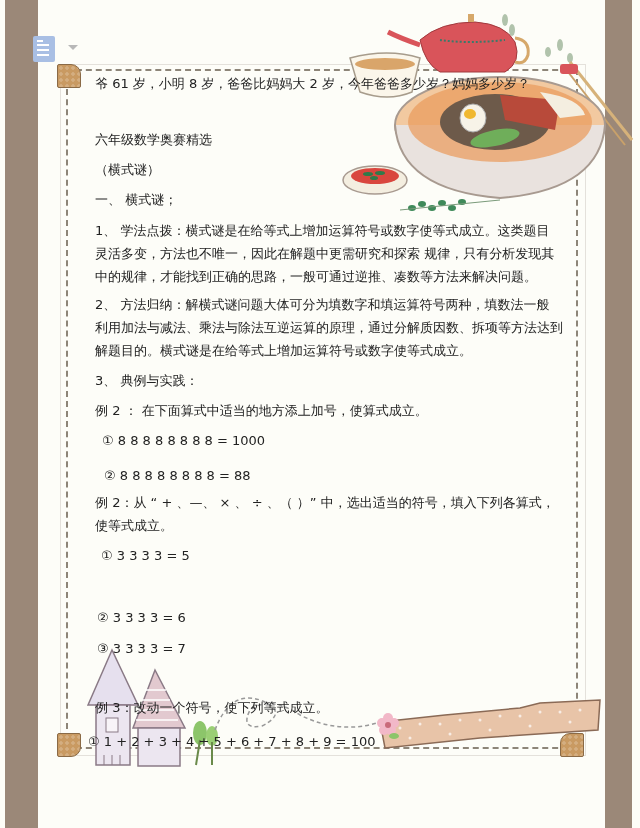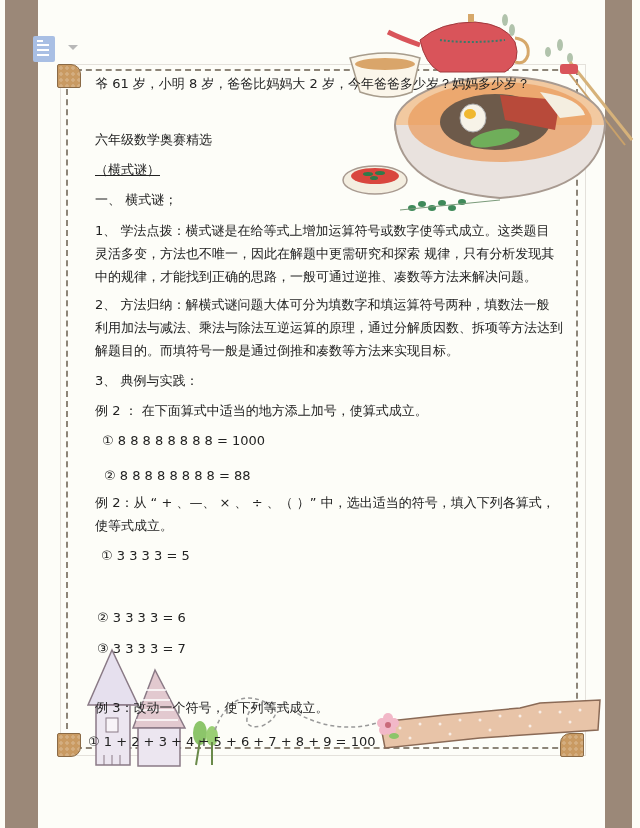--- a/index.html
+++ b/index.html
@@ -180,30 +180,30 @@
       </g>
     </g>
   </svg>
 </div>
 
 <div class="content">
   <p class="para">爷 61 岁，小明 8 岁，爸爸比妈妈大 2 岁，今年爸爸多少岁？妈妈多少岁？</p>
 </div>
 
 <div class="abs" style="top:128px;">六年级数学奥赛精选</div>
-<div class="abs" style="top:158px;text-decoration:underline;">（横式谜）</div>
+<div class="abs" style="top:158px;">（横式谜）</div>
 <div class="abs" style="top:188px;">一、    横式谜；</div>
 
 <div class="abs" style="top:219px;">1、    学法点拨：横式谜是在给等式上增加运算符号或数字使等式成立。这类题目</div>
 <div class="abs" style="top:242px;">灵活多变，方法也不唯一，因此在解题中更需研究和探索 规律，只有分析发现其</div>
 <div class="abs" style="top:265px;">中的规律，才能找到正确的思路，一般可通过逆推、凑数等方法来解决问题。</div>
 
 <div class="abs" style="top:293px;">2、    方法归纳：解横式谜问题大体可分为填数字和填运算符号两种，填数法一般</div>
 <div class="abs" style="top:316px;">利用加法与减法、乘法与除法互逆运算的原理，通过分解质因数、拆项等方法达到</div>
-<div class="abs" style="top:339px;">解题目的。而填符号一般是通过倒推和凑数等方法来实现目标。</div>
+<div class="abs" style="top:339px;">解题目的。横式谜是在给等式上增加运算符号或数字使等式成立。</div>
 
 <div class="abs" style="top:369px;">3、    典例与实践：</div>
 
 <div class="abs" style="top:399px;">例 2 ： 在下面算式中适当的地方添上加号，使算式成立。</div>
 <div class="abs" style="top:429px; left:102px;">①  8 8 8 8 8 8 8 8 = 1000</div>
 <div class="abs" style="top:464px; left:104px;">② 8 8 8 8 8 8 8 8 = 88</div>
 
 <div class="abs" style="top:491px;">例 2：从 “ + 、—、 × 、 ÷ 、（   ）” 中，选出适当的符号，填入下列各算式，</div>
 <div class="abs" style="top:514px;">使等式成立。</div>
 <div class="abs" style="top:544px; left:101px;">① 3 3 3 3 = 5</div>

